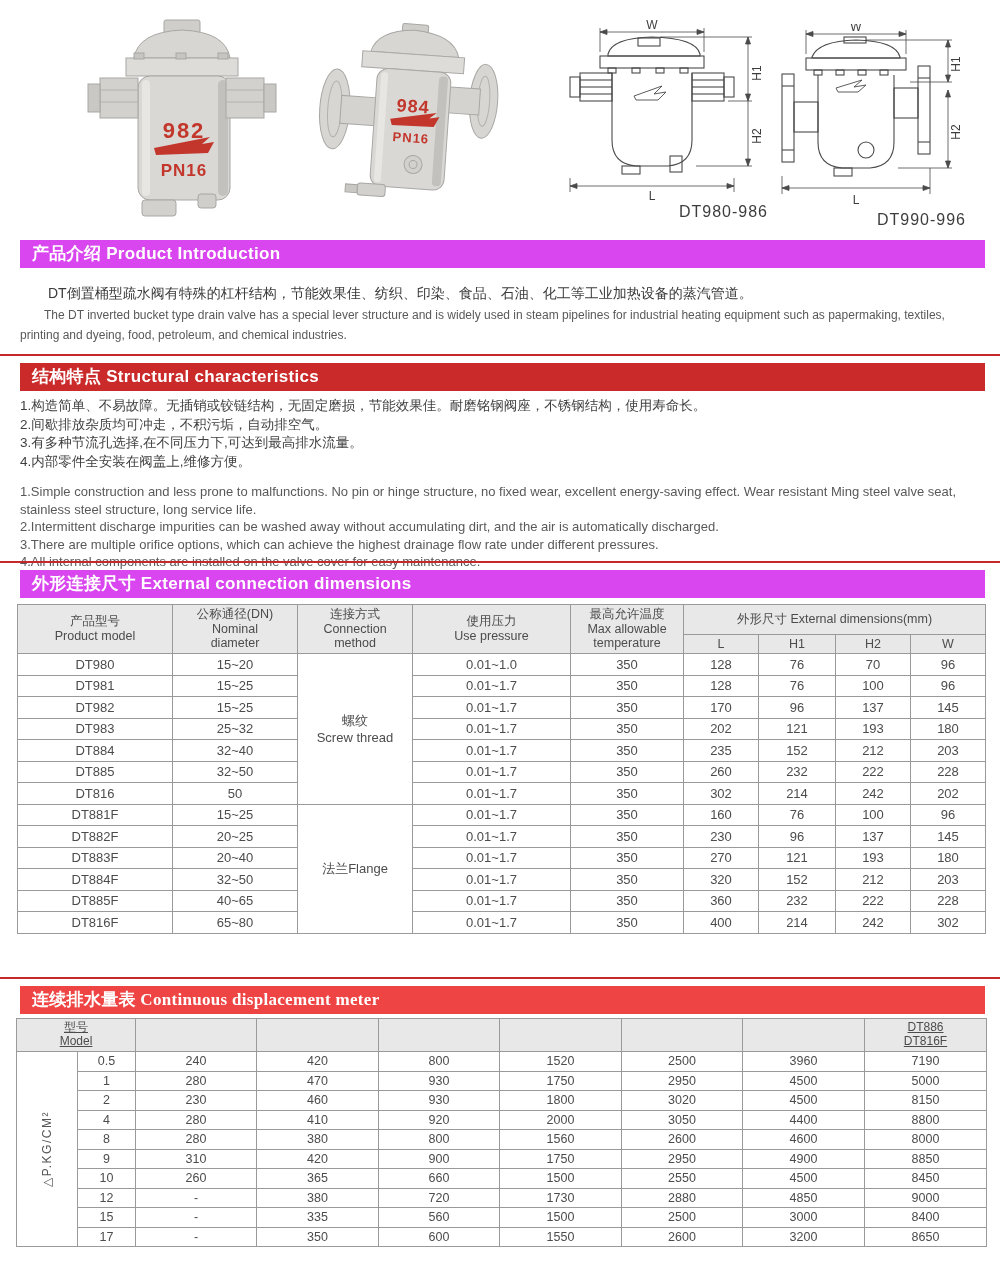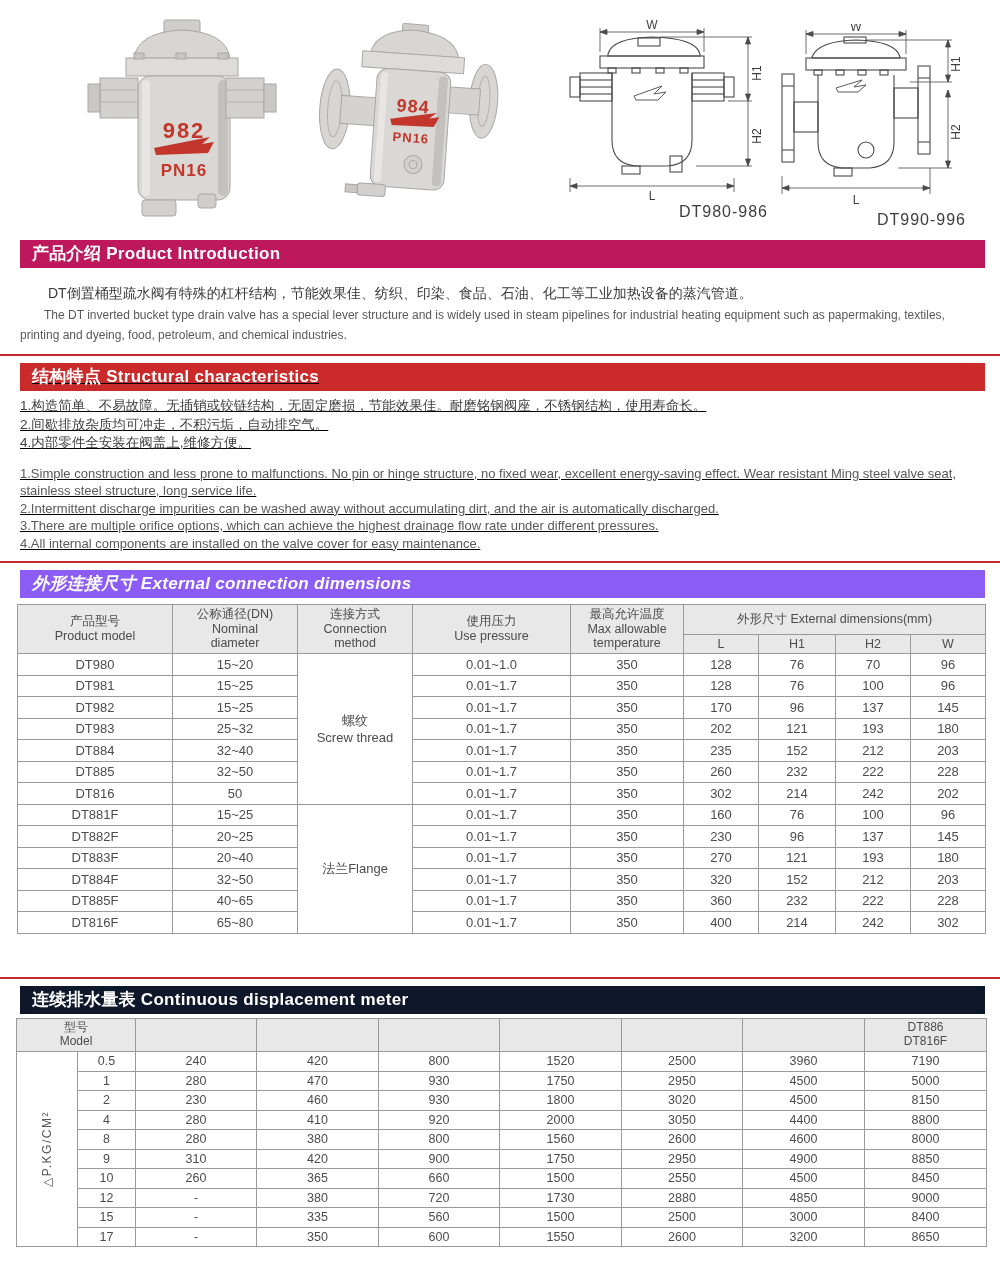--- a/index.html
+++ b/index.html
@@ -16,21 +16,21 @@
   .drw-caption{position:absolute;text-align:right;font-size:16px;color:#3d3d3d;letter-spacing:1px;}
   #caption-1{left:556px;width:212px;top:203px;}
   #caption-2{left:748px;width:218px;top:211px;}
 
   
   .banner{margin:0 15px 0 20px;height:28px;background:#cb2a2a;color:#fff;
           font-size:17px;font-weight:bold;line-height:28px;padding-left:12px;letter-spacing:.3px;}
   .rule{height:2px;background:#c5292c;}
   .sec{position:absolute;left:0;right:0;}
   #sec-intro{top:240px;}
-  #sec-struct{top:354px;text-decoration:underline;}
+  #sec-struct{top:354px;}
   #sec-dims{top:561px;}
   #sec-flow{top:977px;}
   #sec-struct .banner,#sec-dims .banner,#sec-flow .banner{margin-top:7px;}
 
   
   .para-cn{margin:15px 20px 0;font-size:14px;color:#3a3a3a;line-height:20px;text-indent:2em;}
   .para-en{margin:2px 20px 0;font-size:12px;color:#595959;line-height:20px;text-indent:2em;}
   .list{margin:6px 20px 0;}
   .list-cn div{font-size:13.5px;color:#3f3f3f;line-height:18.5px;}
   .list-en{margin-top:12px;}
@@ -39,21 +39,21 @@
   
   table{border-collapse:collapse;table-layout:fixed;margin:0 0 0 17px;}
   th,td{border:1px solid #9a9a9a;text-align:center;vertical-align:middle;
         color:#4c4c4c;font-weight:normal;padding:0;overflow:hidden;}
   thead th{background:#e8e8e8;font-size:12.5px;line-height:1.18;}
   #dims-table{width:968px;margin-top:6px;}
   #dims-table thead tr:first-child{height:30px;}
   #dims-table thead tr:last-child{height:19px;}
   #dims-table tbody td{height:20.5px;font-size:13px;}
   #flow-table{width:970px;margin-top:4px;margin-left:16px;}
-  #flow-table thead th{height:32px;font-size:12px;line-height:1.15;}
+  #flow-table thead th{height:32px;font-size:12px;line-height:1.15;text-decoration:underline;}
   #flow-table tbody td{height:18.5px;font-size:12.5px;}
   .side-cell{position:relative;}
   .vlabel{position:absolute;top:50%;left:50%;transform:translate(-50%,-50%) rotate(-90deg);
           white-space:nowrap;font-size:12px;color:#555;letter-spacing:1.5px;}
 
   svg text{font-family:"Liberation Sans","DejaVu Sans",sans-serif;}
 </style>
 </head>
 <body>
 
@@ -214,44 +214,45 @@
           <text x="212" y="40" text-anchor="middle" transform="rotate(-90 212 40)">H1</text>
           <text x="212" y="108" text-anchor="middle" transform="rotate(-90 212 108)">H2</text>
           <text x="108" y="180" text-anchor="middle">L</text>
         </g>
       </svg>
     </div>
     <div class="drw-caption" id="caption-2">DT990-996</div>
   </div>
 
   <div class="sec" id="sec-intro">
-    <div class="banner" style="background: #be185d;">产品介绍 Product Introduction</div>
+    <div class="banner" style="background: #d946ef;">产品介绍 Product Introduction</div>
     <div class="para-cn">DT倒置桶型疏水阀有特殊的杠杆结构，节能效果佳、纺织、印染、食品、石油、化工等工业加热设备的蒸汽管道。</div>
     <div class="para-en">The DT inverted bucket type drain valve has a special lever structure and is widely used in steam pipelines for industrial heating equipment such as papermaking, textiles, printing and dyeing, food, petroleum, and chemical industries.</div>
   </div>
 
   <div class="sec" id="sec-struct">
     <div class="rule" style="background: rgb(197, 41, 44);"></div>
     <div class="banner" style="background: rgb(203, 42, 42);">结构特点 Structural characteristics</div>
     <div class="list list-cn">
       <div>1.构造简单、不易故障。无插销或铰链结构，无固定磨损，节能效果佳。耐磨铭钢阀座，不锈钢结构，使用寿命长。</div>
       <div>2.间歇排放杂质均可冲走，不积污垢，自动排空气。</div>
+      <div>3.有多种节流孔选择,在不同压力下,可达到最高排水流量。</div>
       <div>4.内部零件全安装在阀盖上,维修方便。</div>
     </div>
     <div class="list list-en">
       <div>1.Simple construction and less prone to malfunctions. No pin or hinge structure, no fixed wear, excellent energy-saving effect. Wear resistant Ming steel valve seat, stainless steel structure, long service life.</div>
       <div>2.Intermittent discharge impurities can be washed away without accumulating dirt, and the air is automatically discharged.</div>
       <div>3.There are multiple orifice options, which can achieve the highest drainage flow rate under different pressures.</div>
       <div>4.All internal components are installed on the valve cover for easy maintenance.</div>
     </div>
   </div>
 
   <div class="sec" id="sec-dims">
     <div class="rule" style="background: rgb(197, 41, 44);"></div>
-    <div class="banner" style="background: #8b5cf6; font-style: italic;">外形连接尺寸 External connection dimensions</div>
+    <div class="banner" style="background: #d946ef;">外形连接尺寸 External connection dimensions</div>
     <table id="dims-table">
       <colgroup>
         <col style="width:155px">
           <col style="width:125px">
           <col style="width:115px">
         <col style="width:158px">
           <col style="width:113px">
         <col style="width:75px">
           <col style="width:77px">
           <col style="width:75px">
@@ -405,21 +406,21 @@
             <td>214</td>
             <td>242</td>
             <td>302</td>
           </tr>
         </tbody>
       </table>
   </div>
 
   <div class="sec" id="sec-flow">
     <div class="rule" style="background: rgb(197, 41, 44);"></div>
-    <div class="banner" style="background: #0f172a;">连续排水量表 Continuous displacement meter</div>
+    <div class="banner" style="background: #ef4444; font-family: Liberation Serif, serif;">连续排水量表 Continuous displacement meter</div>
     <table id="flow-table">
       <colgroup>
         <col style="width:61px">
           <col style="width:58px">
         <col style="width:121px">
           <col style="width:122px">
           <col style="width:121px">
         <col style="width:122px">
           <col style="width:121px">
           <col style="width:122px">

